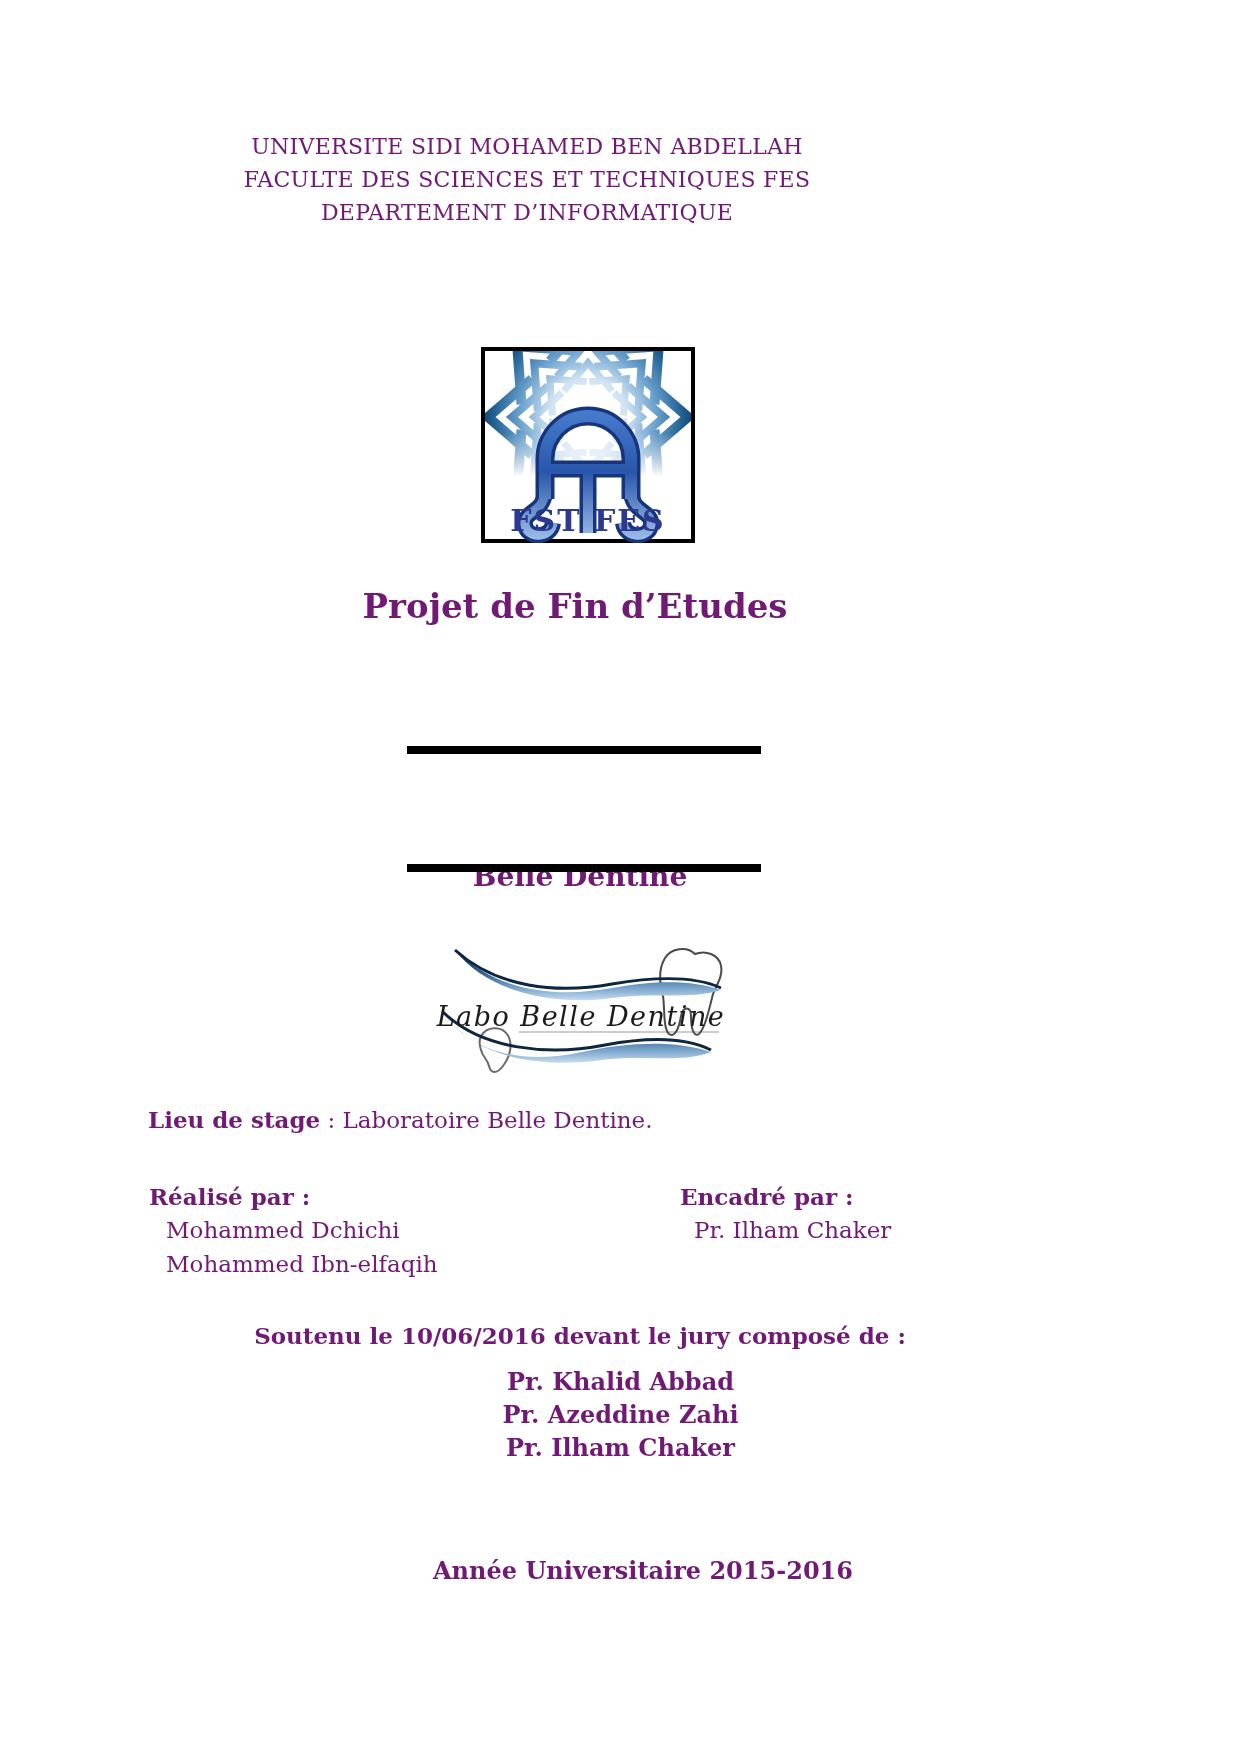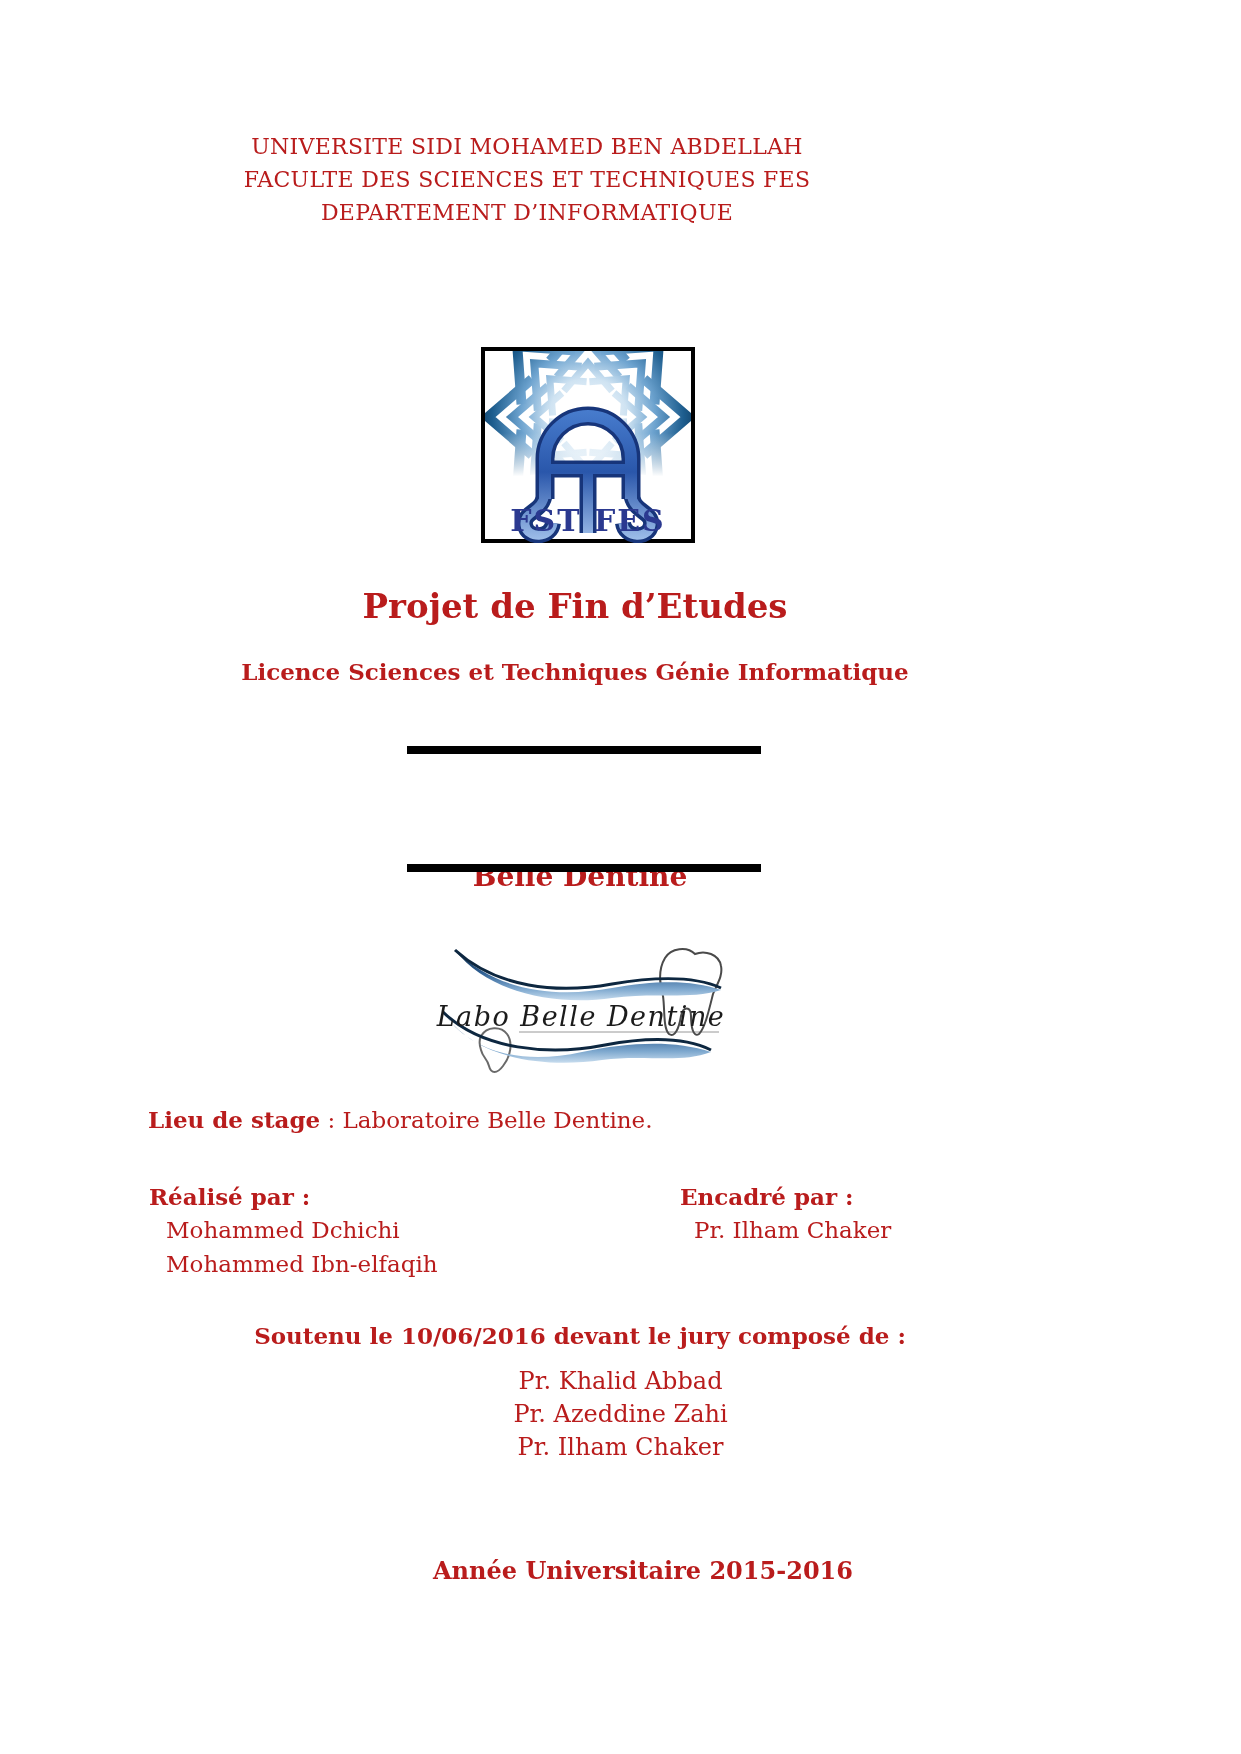--- a/index.html
+++ b/index.html
@@ -2,21 +2,21 @@
 <html><head>
 <meta charset="utf-8">
 <style>
   html,body{margin:0;padding:0;background:#ffffff;}
   .page{
     position:relative;
     width:1241px;height:1754px;
     margin:0 auto;
     background:#ffffff;
     font-family:"DejaVu Serif","Liberation Serif",serif;
-    color:#b91c1c;
+    color:#701a75;
     overflow:hidden;
   }
   .abs{position:absolute;}
   .center{text-align:center;}
   
   .header{left:0;top:130px;width:1054px;font-size:22px;line-height:33px;letter-spacing:.3px;}
   
   .fst-logo{left:481px;top:347px;width:195px;height:196px;}
   
   .pfe-title{left:0;top:586px;width:1150px;font-size:34px;font-weight:bold;}
@@ -31,21 +31,21 @@
   .lieu{left:148px;top:1106px;font-size:23px;}
   .lieu b{font-weight:bold;}
   
   .realise-label{left:149px;top:1183px;font-size:23px;font-weight:bold;}
   .author-1{left:166px;top:1217px;font-size:23px;}
   .author-2{left:166px;top:1251px;font-size:23px;}
   .encadre-label{left:680px;top:1183px;font-size:23px;font-weight:bold;}
   .supervisor-name{left:694px;top:1217px;font-size:23px;}
   
   .soutenu{left:0;top:1322px;width:1160px;font-size:23px;font-weight:bold;}
-  .jury-line{left:0;width:1241px;font-size:24px;font-weight:normal;}
+  .jury-line{left:0;width:1241px;font-size:24px;font-weight:bold;}
   .jury-1{top:1367px;}
   .jury-2{top:1400px;}
   .jury-3{top:1433px;}
   .annee{left:0;top:1556px;width:1210px;font-size:24px;font-weight:bold;margin-left:38px;}
   svg{display:block;}
 </style>
 </head>
 <body>
 
 <div class="page">
@@ -135,21 +135,20 @@
         <path d="M 70,122 L 144,122" stroke="url(#archGrad)" stroke-width="10"></path>
         <path d="M 107,122 L 107,186" stroke="url(#archGrad)" stroke-width="10"></path>
         <path d="M 64,146 C 62,166 42,164 44,178 C 46,192 70,192 72,176" stroke="url(#archGrad)" stroke-width="9"></path>
         <path d="M 150,146 C 152,166 172,164 170,178 C 168,192 144,192 142,176" stroke="url(#archGrad)" stroke-width="9"></path>
       </g>
       <text x="107" y="184" text-anchor="middle" font-family="DejaVu Serif, Liberation Serif, serif" font-weight="bold" font-size="30" letter-spacing="2" fill="#2b3990">FST FES</text>
     </svg>
   </div>
 
   <div class="abs pfe-title center">Projet de Fin d’Etudes</div>
-  <div class="abs licence center">Licence Sciences et Techniques Génie Informatique</div>
 
   <div class="abs divider divider1"></div>
 
   <div class="abs app-title center">
     <div>Belle Dentine</div>
   </div>
 
   <div class="abs divider divider2"></div>
 
   <div class="abs labo-logo">

